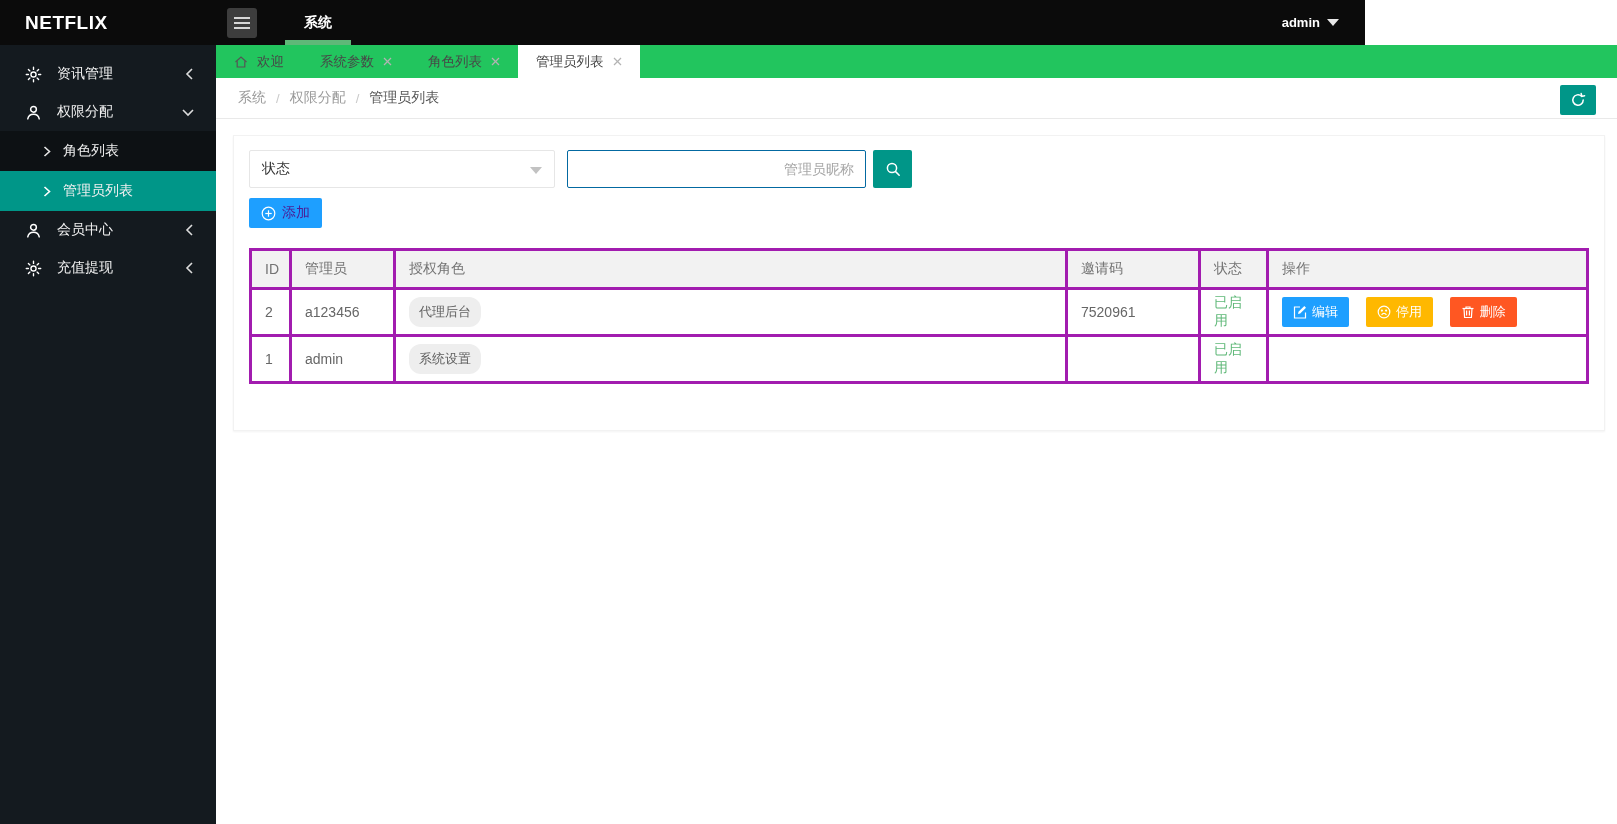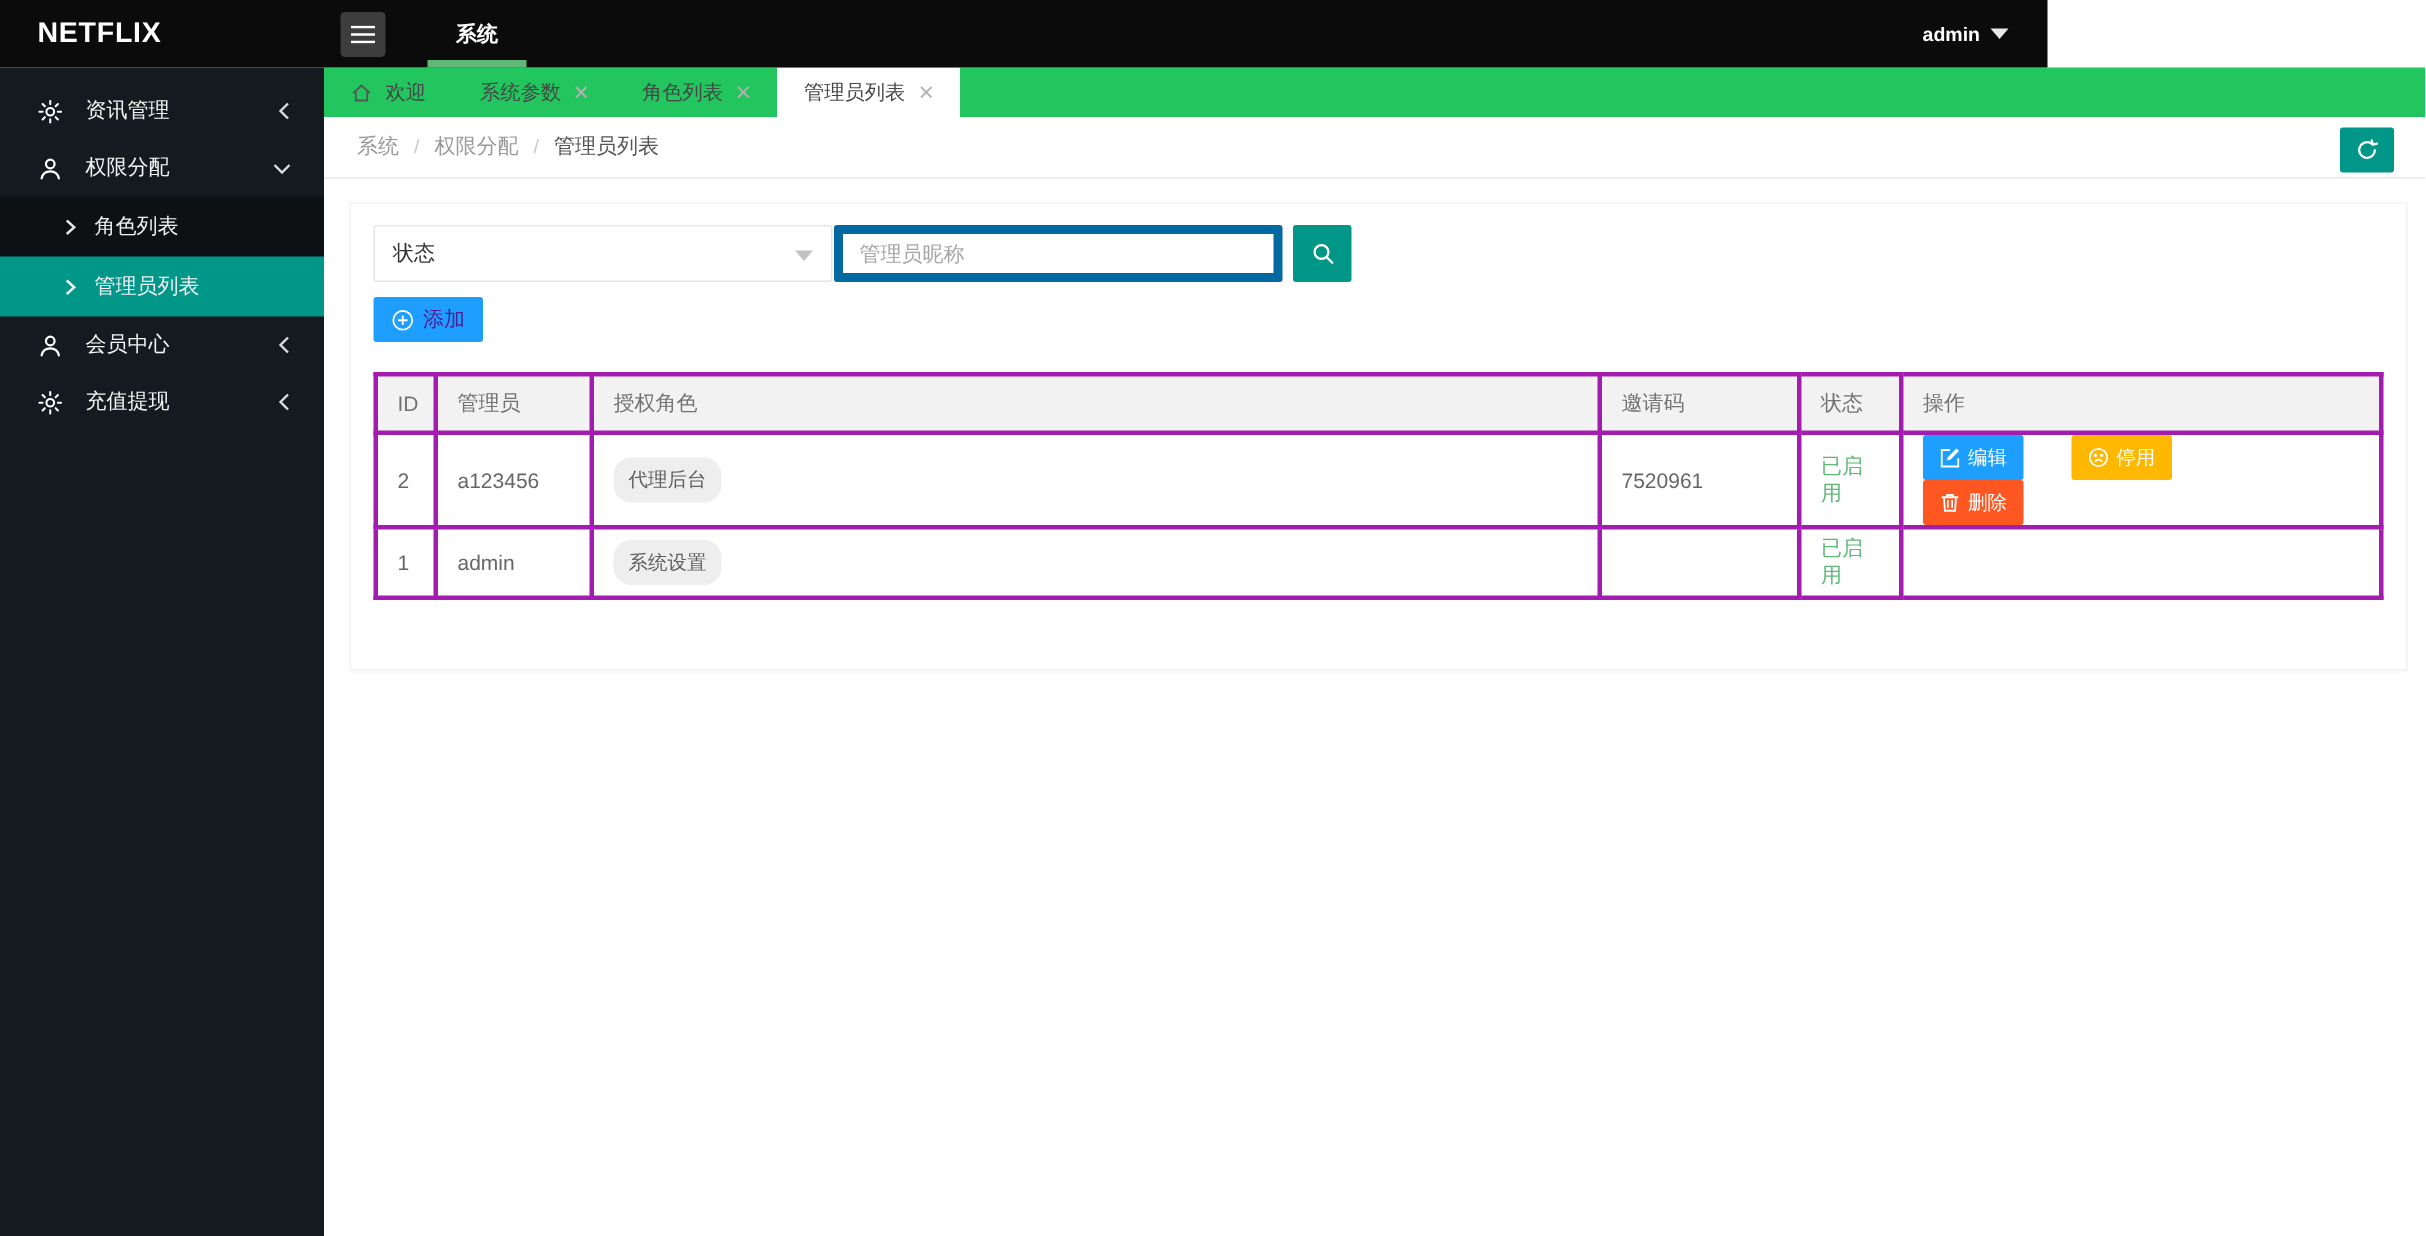--- a/index.html
+++ b/index.html
@@ -39,34 +39,34 @@
   .crumb-sep::before { content:"/"; color:#c9c9c9; font-size:13px; margin:0 10px; }
   .crumb.current { color:#555; cursor:default; }
   .refresh-btn { position:absolute; top:7px; right:21px; width:36px; height:30px; background:#009688; border:none; border-radius:2px; display:flex; align-items:center; justify-content:center; cursor:pointer; }
 
   .content { padding:16px 12px 0 17px; background:#fff; }
   .card { background:#fff; border:1px solid #f2f2f2; box-shadow:0 1px 2px rgba(0,0,0,.05); padding:14px 15px 46px 15px; }
 
   .filter-row { display:flex; align-items:center; }
   .select-box { width:306px; height:38px; border:1px solid #e6e6e6; border-radius:2px; display:flex; align-items:center; padding:0 12px; font-size:14px; color:#333; position:relative; cursor:pointer; background:#fff; }
   .select-caret { position:absolute; right:12px; top:16px; width:0; height:0; border-left:6px solid transparent; border-right:6px solid transparent; border-top:7px solid #c2c2c2; }
-  .text-input { width:299px; height:38px; border:6px solid #0369a1; border-radius:2px; margin-left:1px; padding:0 11px; font-size:14px; color:#333; outline:none; }
+  .text-input { width:299px; height:38px; border:1px solid #0369a1; border-radius:2px; margin-left:12px; padding:0 11px; font-size:14px; color:#333; outline:none;text-align:right; }
   .text-input::placeholder { color:#a6a6a6; }
   .search-btn { width:39px; height:38px; margin-left:7px; background:#009688; border:none; border-radius:2px; display:flex; align-items:center; justify-content:center; cursor:pointer; }
 
   .add-btn { margin-top:10px; height:30px; padding:0 12px; background:#1E9FFF; color:#4c1d95; border:none; border-radius:2px; font-size:14px; display:inline-flex; align-items:center; gap:6px; cursor:pointer; }
 
   table.grid { width:100%; border-collapse:collapse; margin-top:20px; table-layout:fixed; }
   .grid th, .grid td { border:3px solid #a21caf; padding:0 13px; text-align:left; overflow:hidden; }
   .grid th { background:#f2f2f2; height:39px; font-weight:normal; font-size:14px; color:#737373; }
   .grid td { height:47px; font-size:14px; color:#666; background:#fff; }
   .col-id{width:40px;} .col-admin{width:104px;} .col-role{width:672px;} .col-code{width:133px;} .col-status{width:68px;}
   .tag { display:inline-block; background:#eee; color:#5f5f5f; font-size:13px; padding:6px 10px; border-radius:12px; }
   .status-on { color:#5FB878; }
-  .action-btn { display:inline-flex; align-items:center; gap:5px; height:30px; padding:0 11px; border:none; border-radius:2px; color:#fff; font-size:13px; margin-right:28px; cursor:pointer; vertical-align:middle; }
+  .action-btn { display:inline-flex; align-items:center; gap:5px; height:30px; padding:0 11px; border:none; border-radius:2px; color:#fff; font-size:13px; margin-right:13px; cursor:pointer; vertical-align:middle; }
   .btn-edit { background:#1E9FFF; }
   .btn-disable { background:#FFB800; }
   .btn-delete { background:#FF5722; }
 </style>
 </head>
 <body>
 
 <div class="topbar">
   <div class="logo">NETFLIX</div>
   <div class="hamburger">

